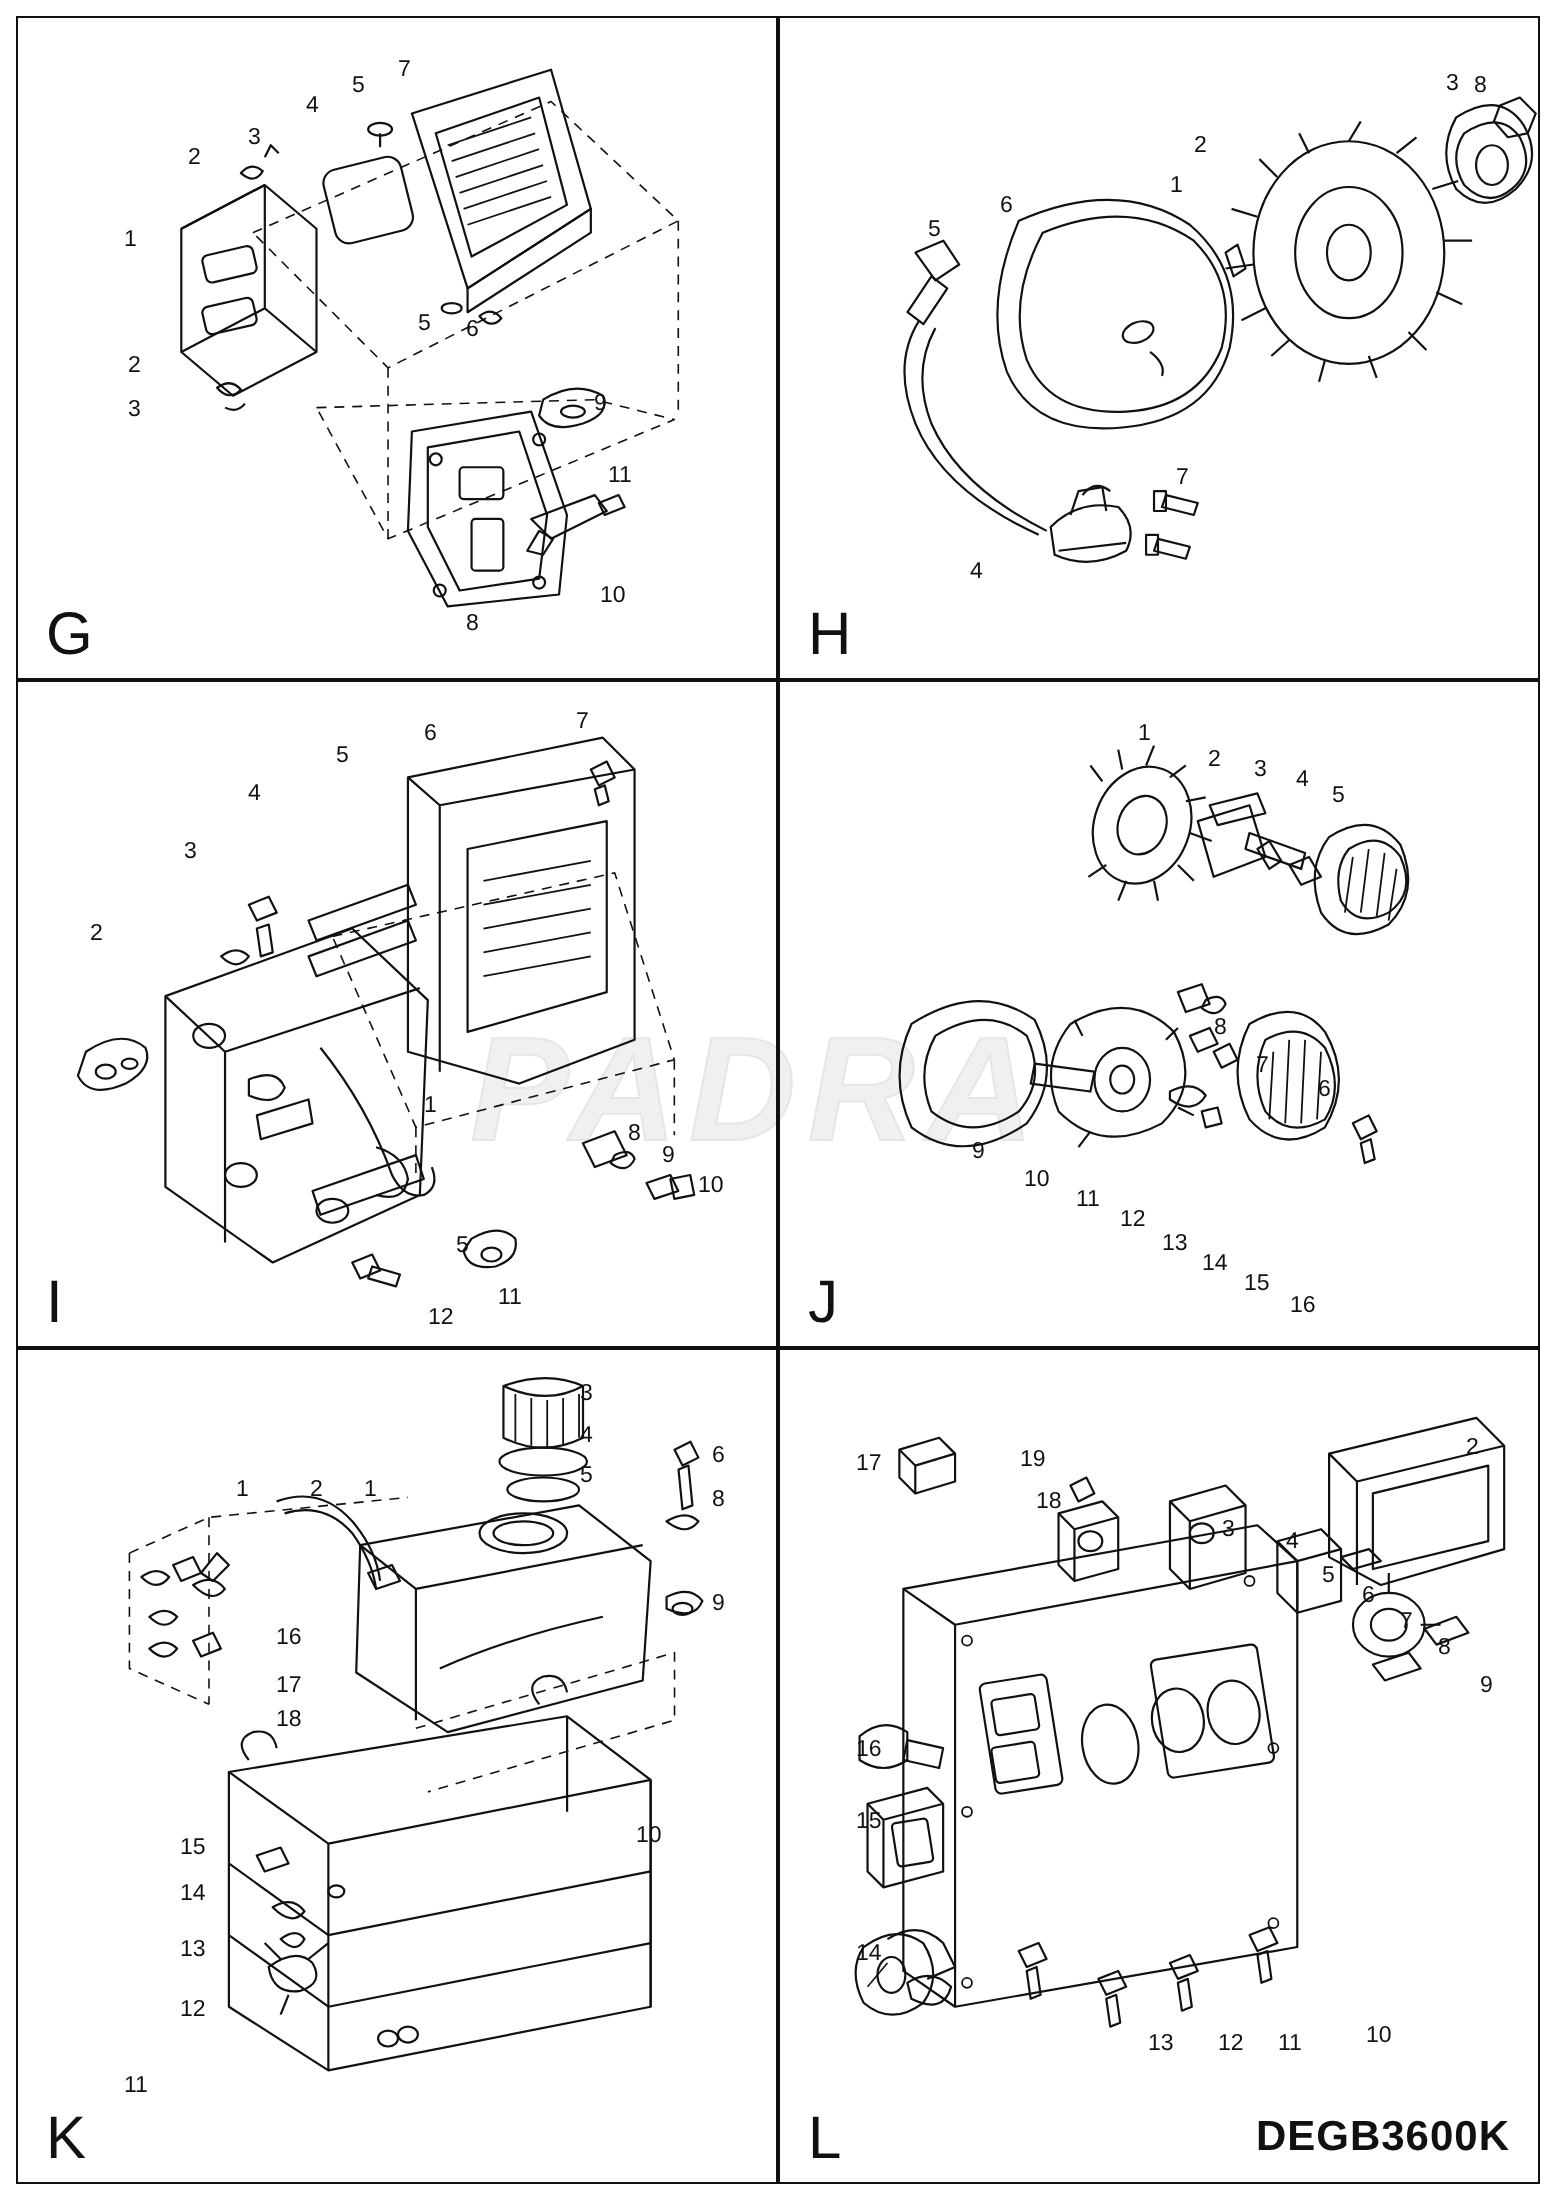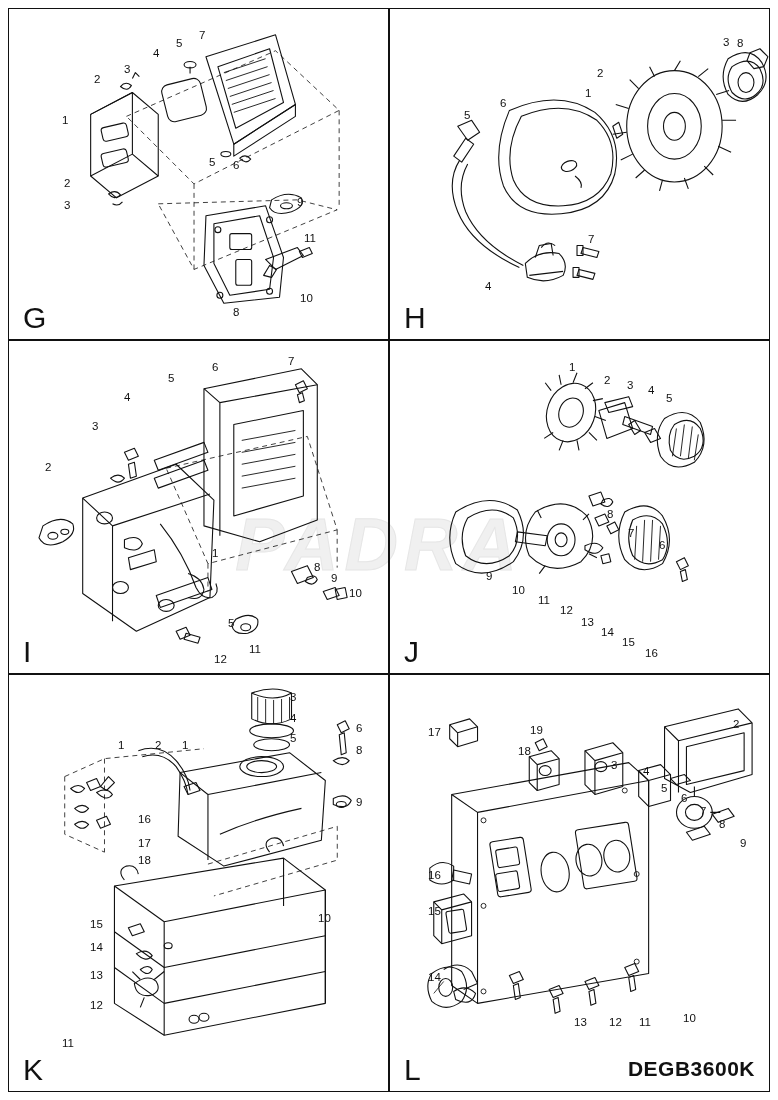--- a/index.html
+++ b/index.html
@@ -520,16 +520,16 @@
       <div class="callout" style="left: 732px; top: 830px;">9</div>
       <div class="callout" style="left: 675px; top: 1005px;">10</div>
       <div class="callout" style="left: 631px; top: 1009px;">11</div>
       <div class="callout" style="left: 601px; top: 1009px;">12</div>
       <div class="callout" style="left: 566px; top: 1009px;">13</div>
       <div class="callout" style="left: 420px; top: 964px;">14</div>
       <div class="callout" style="left: 420px; top: 898px;">15</div>
       <div class="callout" style="left: 420px; top: 862px;">16</div>
       <div class="callout" style="left: 420px; top: 719px;">17</div>
       <div class="callout" style="left: 510px; top: 738px;">18</div>
-      <div class="callout" style="left: 522px; top: 717px;">19</div>
+      <div class="callout" style="left: 502px; top: 717px;">19</div>
     </div>
 
 </div>
 
 </body></html>

